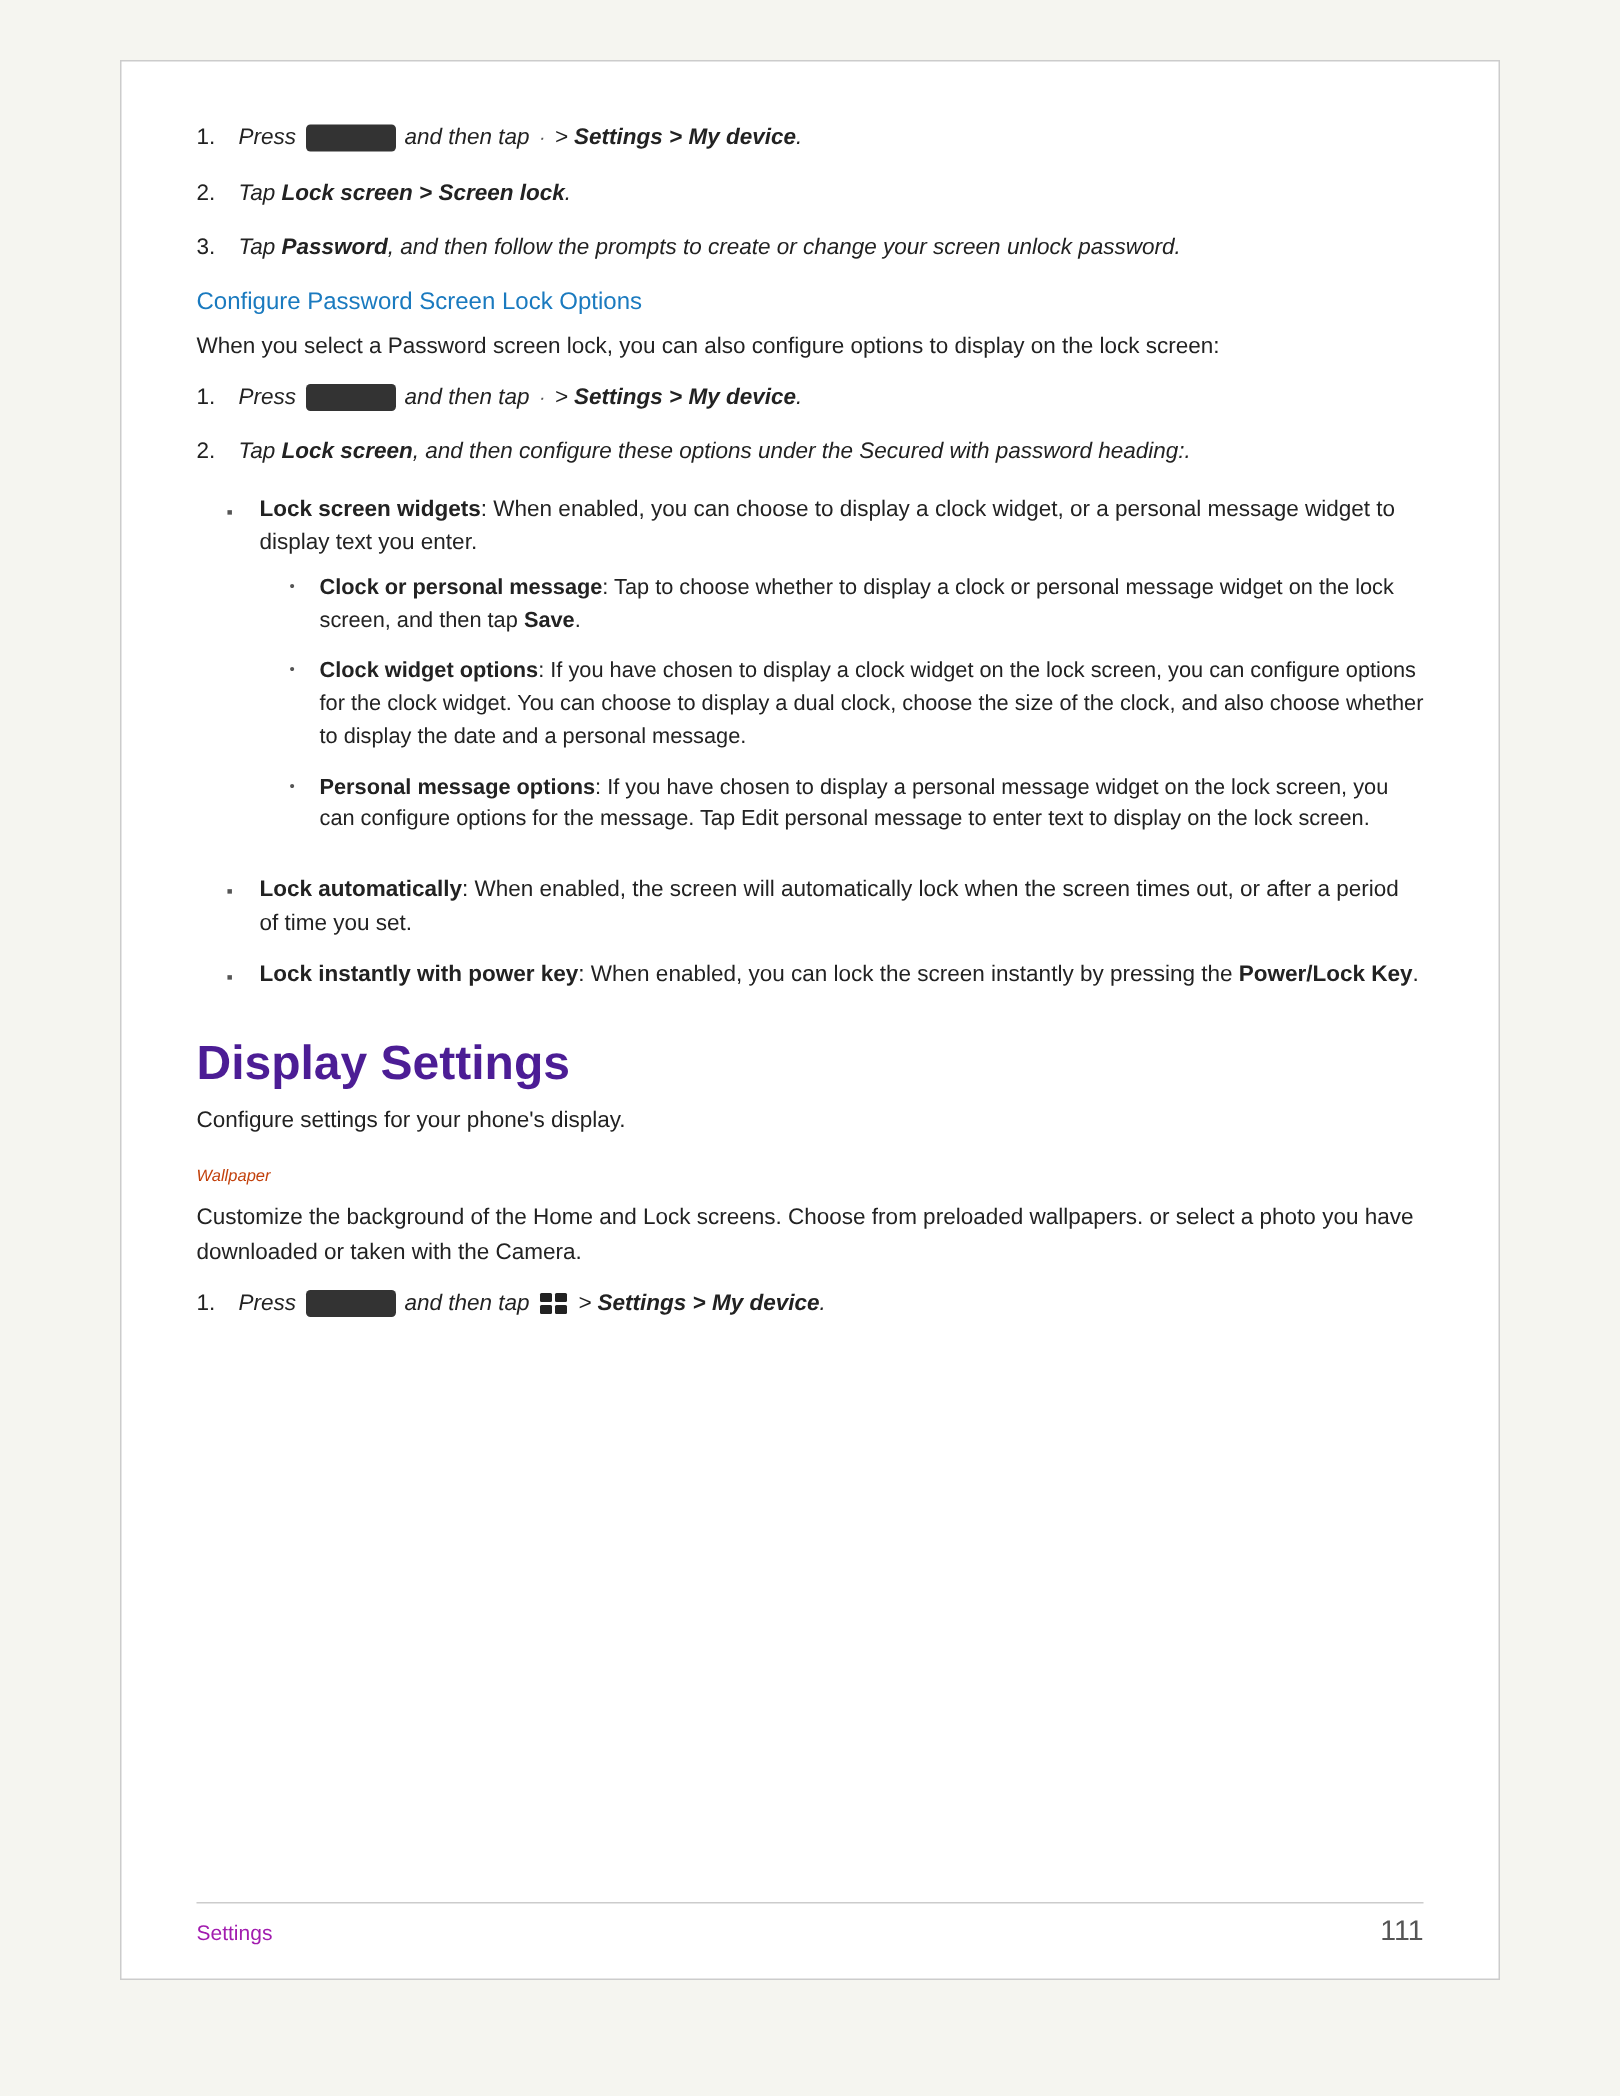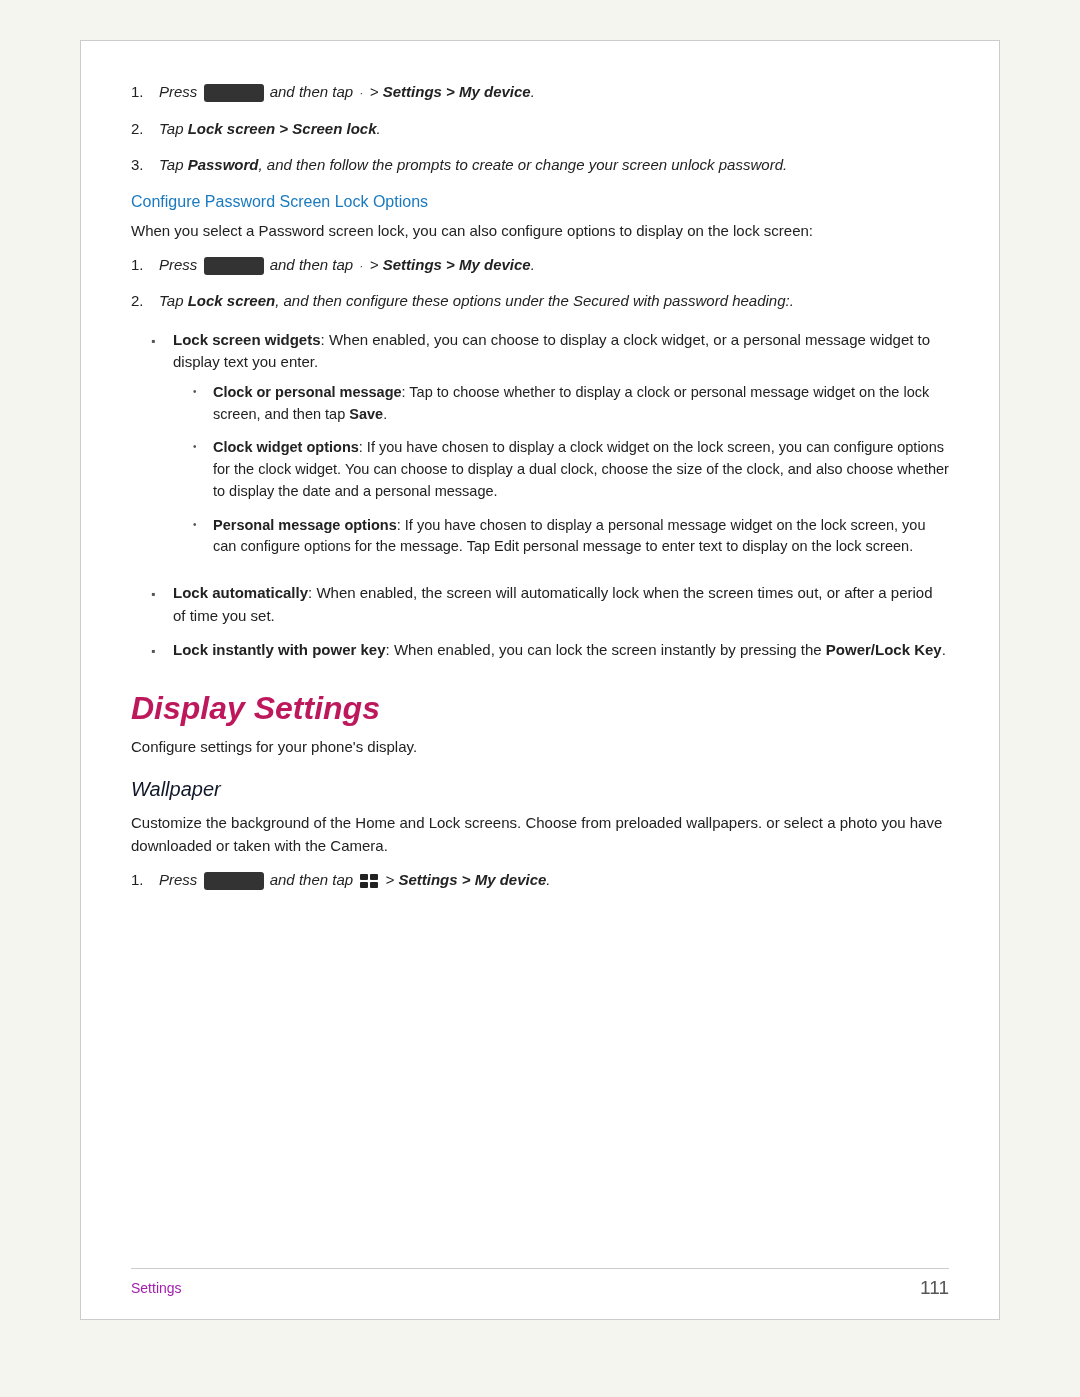--- a/index.html
+++ b/index.html
@@ -67,22 +67,22 @@
       color: #333333;
       width: 60px;
       height: 18px;
       border-radius: 3px;
       vertical-align: middle;
       margin: 0 2px;
     }
 
     
     .section-heading-blue {
-      color: #0f172a;
-      font-size: 20px;
+      color: #c2410c;
+      font-size: 11px;
       font-weight: normal;
       font-style: italic;
       margin: 20px 0 10px 0;
     }
 
     .subsection-heading-blue {
       color: #1a7abf;
       font-size: 16px;
       margin: 4px 0 8px 0;
       font-weight: normal;
@@ -144,22 +144,21 @@
       color: #555;
     }
 
     bold, b, strong {
       font-weight: bold;
     }
 
     
     .display-settings-heading {
       font-size: 32px;
-      font-style: italic;
-      color: #be185d;
+      color: #4c1d95;
       font-weight: bold;
       margin: 28px 0 8px 0;
     }
 
     
     .footer {
       position: absolute;
       bottom: 20px;
       left: 50px;
       right: 50px;

